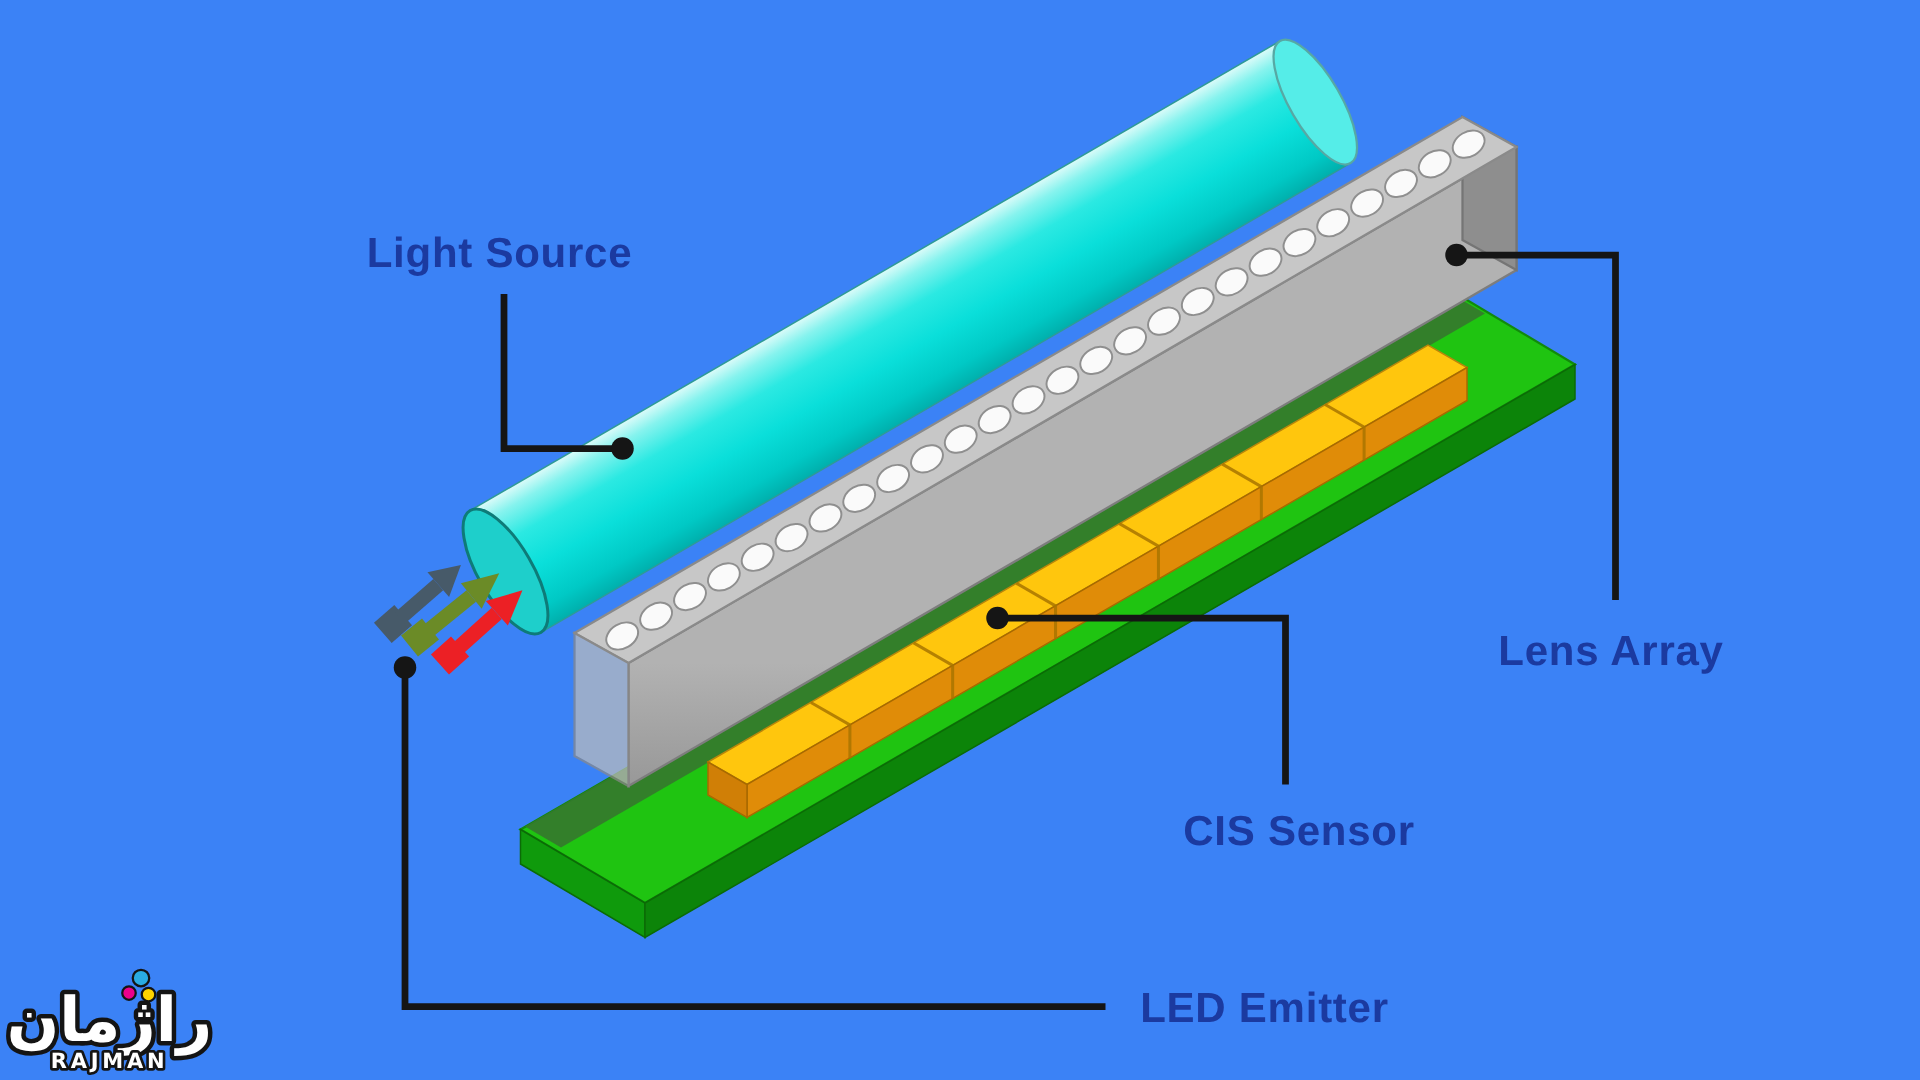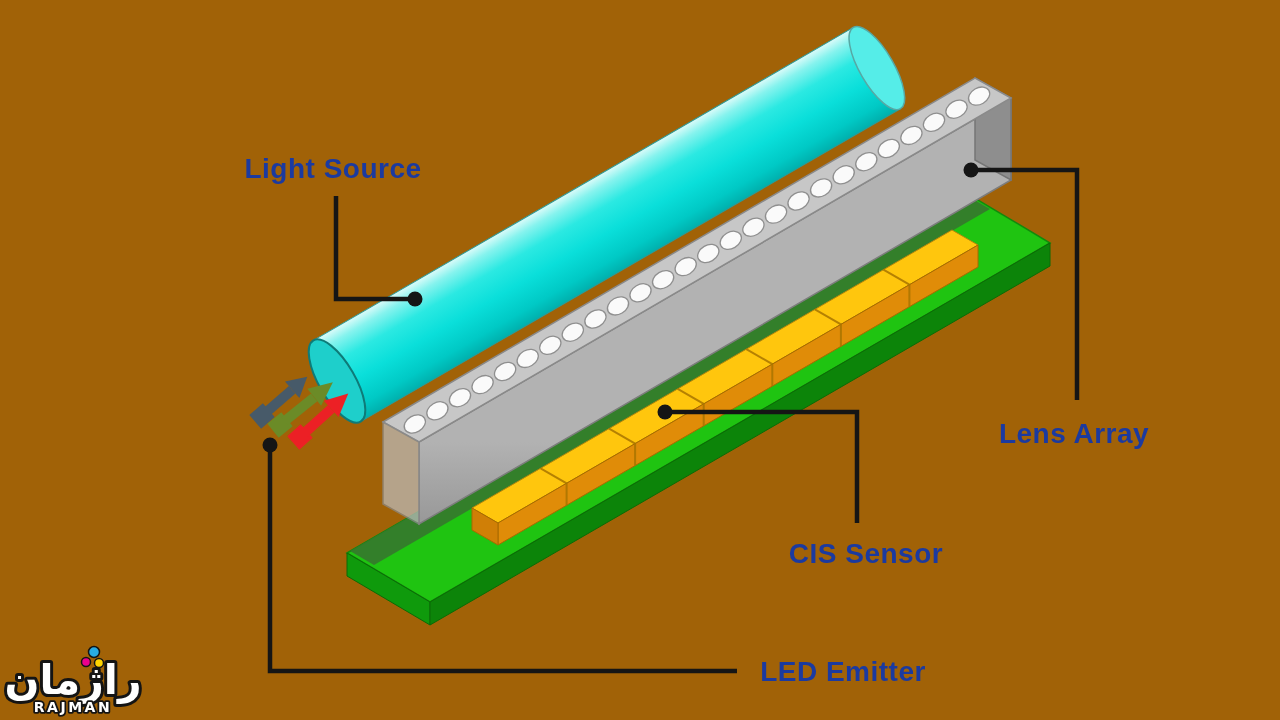--- a/index.html
+++ b/index.html
@@ -1,16 +1,16 @@
 <!DOCTYPE html>
 <html><head>
 <meta charset="utf-8">
 <style>
   html,body{margin:0;padding:0;background:#ffffff;}
-  #stage{position:relative;width:1280px;height:720px;background:#a16207;overflow:hidden;
+  #stage{position:relative;width:1280px;height:720px;background:#3b82f6;overflow:hidden;
          font-family:"Liberation Sans", sans-serif;}
   svg{position:absolute;left:0;top:0;}
   .callout{font-family:"Liberation Sans", sans-serif;font-size:28px;font-weight:bold;letter-spacing:.5px;}
   .logo-fa{font-family:"DejaVu Sans", sans-serif;font-size:41px;font-weight:bold;paint-order:stroke;stroke:#141414;stroke-width:6px;stroke-linejoin:round;fill:#ffffff;}
   .logo-en{font-family:"DejaVu Sans", sans-serif;font-size:14px;font-weight:bold;letter-spacing:2.5px;paint-order:stroke;stroke:#141414;stroke-width:3.6px;stroke-linejoin:round;fill:#ffffff;}
 </style>
 </head>
 <body>
 
 <div id="stage">

